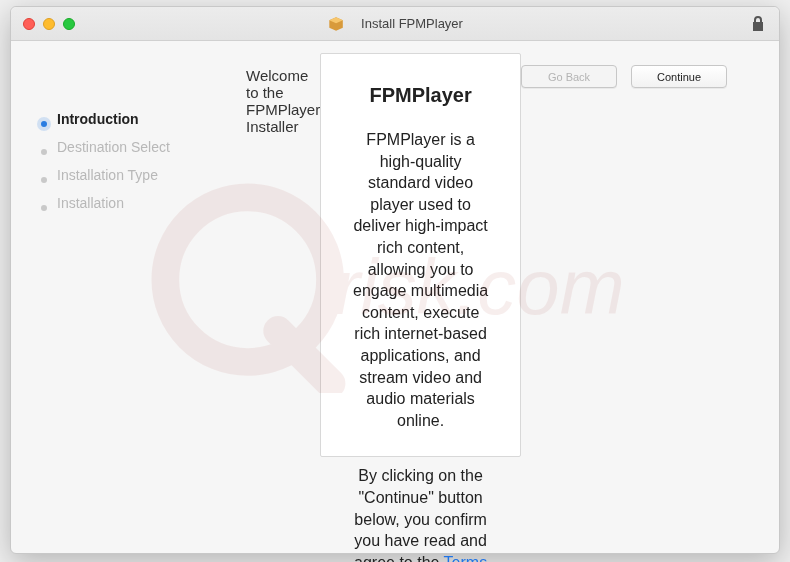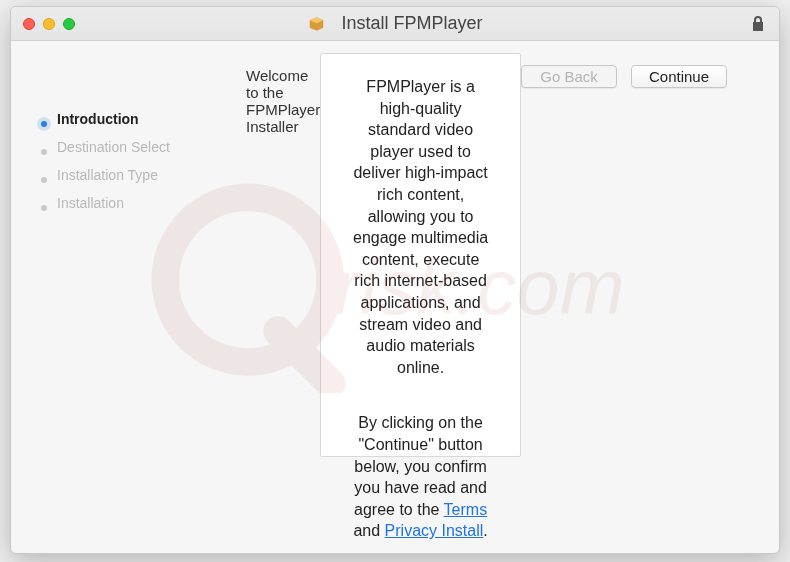--- a/index.html
+++ b/index.html
@@ -42,21 +42,21 @@
 .tl-close { background: #ff5f57; border: 0.5px solid #e14137; }
 .tl-min { background: #febc2e; border: 0.5px solid #dfa023; }
 .tl-max { background: #28c840; border: 0.5px solid #1aab29; }
 .title-center {
   position: absolute;
   left: 50%;
   transform: translateX(-50%);
   display: flex;
   align-items: center;
   gap: 16px;
-  font-size: 18px;
+  font-size: 13px;
   color: #444;
 }
 .pkg-icon {
   width: 18px; height: 18px;
 }
 .lock-right {
   position: absolute;
   right: 14px;
   top: 8px;
   color: #666;
@@ -128,21 +128,21 @@
 }
 .footer {
   display: flex;
   justify-content: flex-end;
   gap: 14px;
   padding: 12px 26px 0 0;
 }
 .btn {
   min-width: 96px;
   height: 23px;
-  font-size: 15px;
+  font-size: 11px;
   border-radius: 4px;
   border: 1px solid #c7c7c7;
   background: linear-gradient(#ffffff,#f2f2f2);
   box-shadow: 0 1px 0 rgba(0,0,0,0.05);
   color: #222;
   cursor: pointer;
 }
 .btn:disabled {
   color: #b4b4b4;
   background: #f4f4f4;
@@ -203,20 +203,21 @@
       </div>
       <div class="step">
         <span class="bullet"></span>
         <span>Installation</span>
       </div>
     </div>
 
     <div class="main">
       <div class="main-heading">Welcome to the FPMPlayer Installer</div>
       <div class="content-box">
+        <div class="content-title">FPMPlayer</div>
         <div class="content-desc">FPMPlayer is a high-quality standard video player used to deliver high-impact rich content, allowing you to engage multimedia content, execute rich internet-based applications, and stream video and audio materials online.</div>
         <div class="content-agree">
           <span>By clicking on the "Continue" button below, you confirm you have read and agree to the </span><a href="#">Terms</a><span> and </span><a href="#">Privacy Install</a><span>.</span>
         </div>
       </div>
       <div class="footer">
         <button class="btn" disabled="">Go Back</button>
         <button class="btn">Continue</button>
       </div>
     </div>

